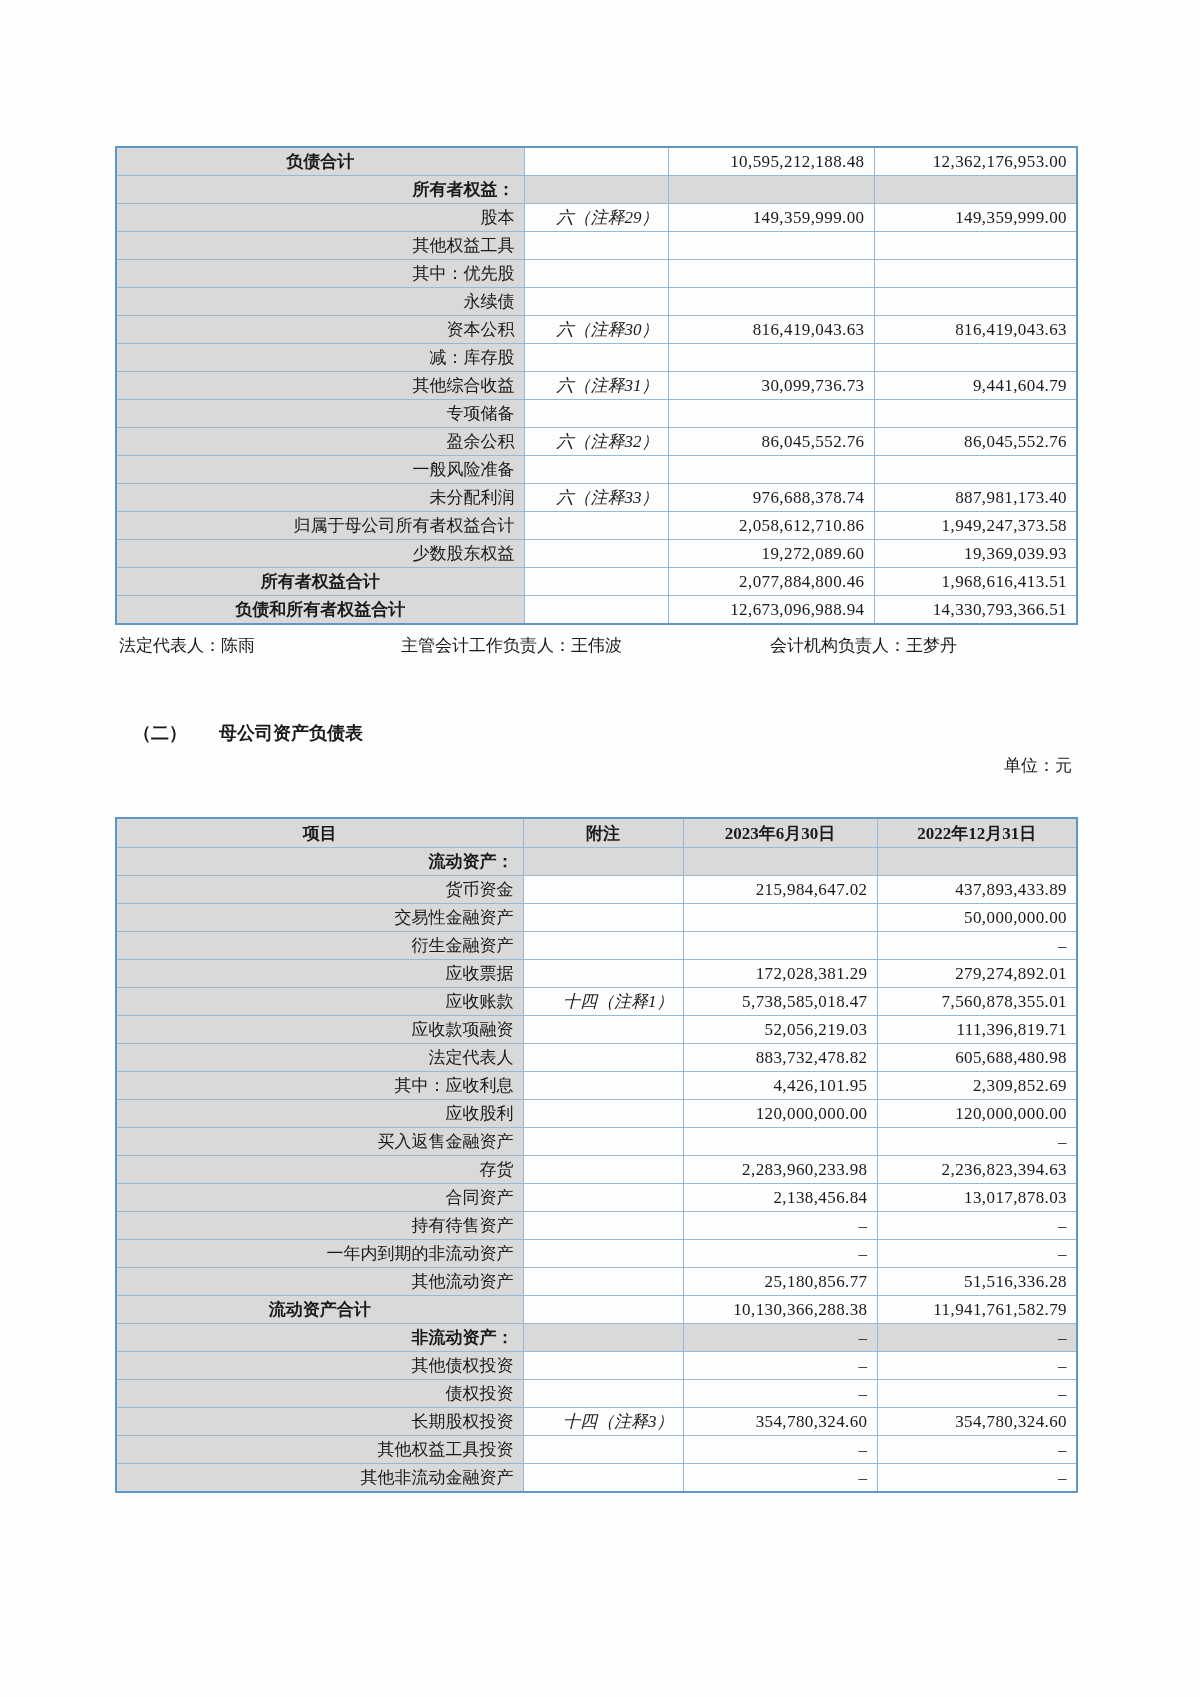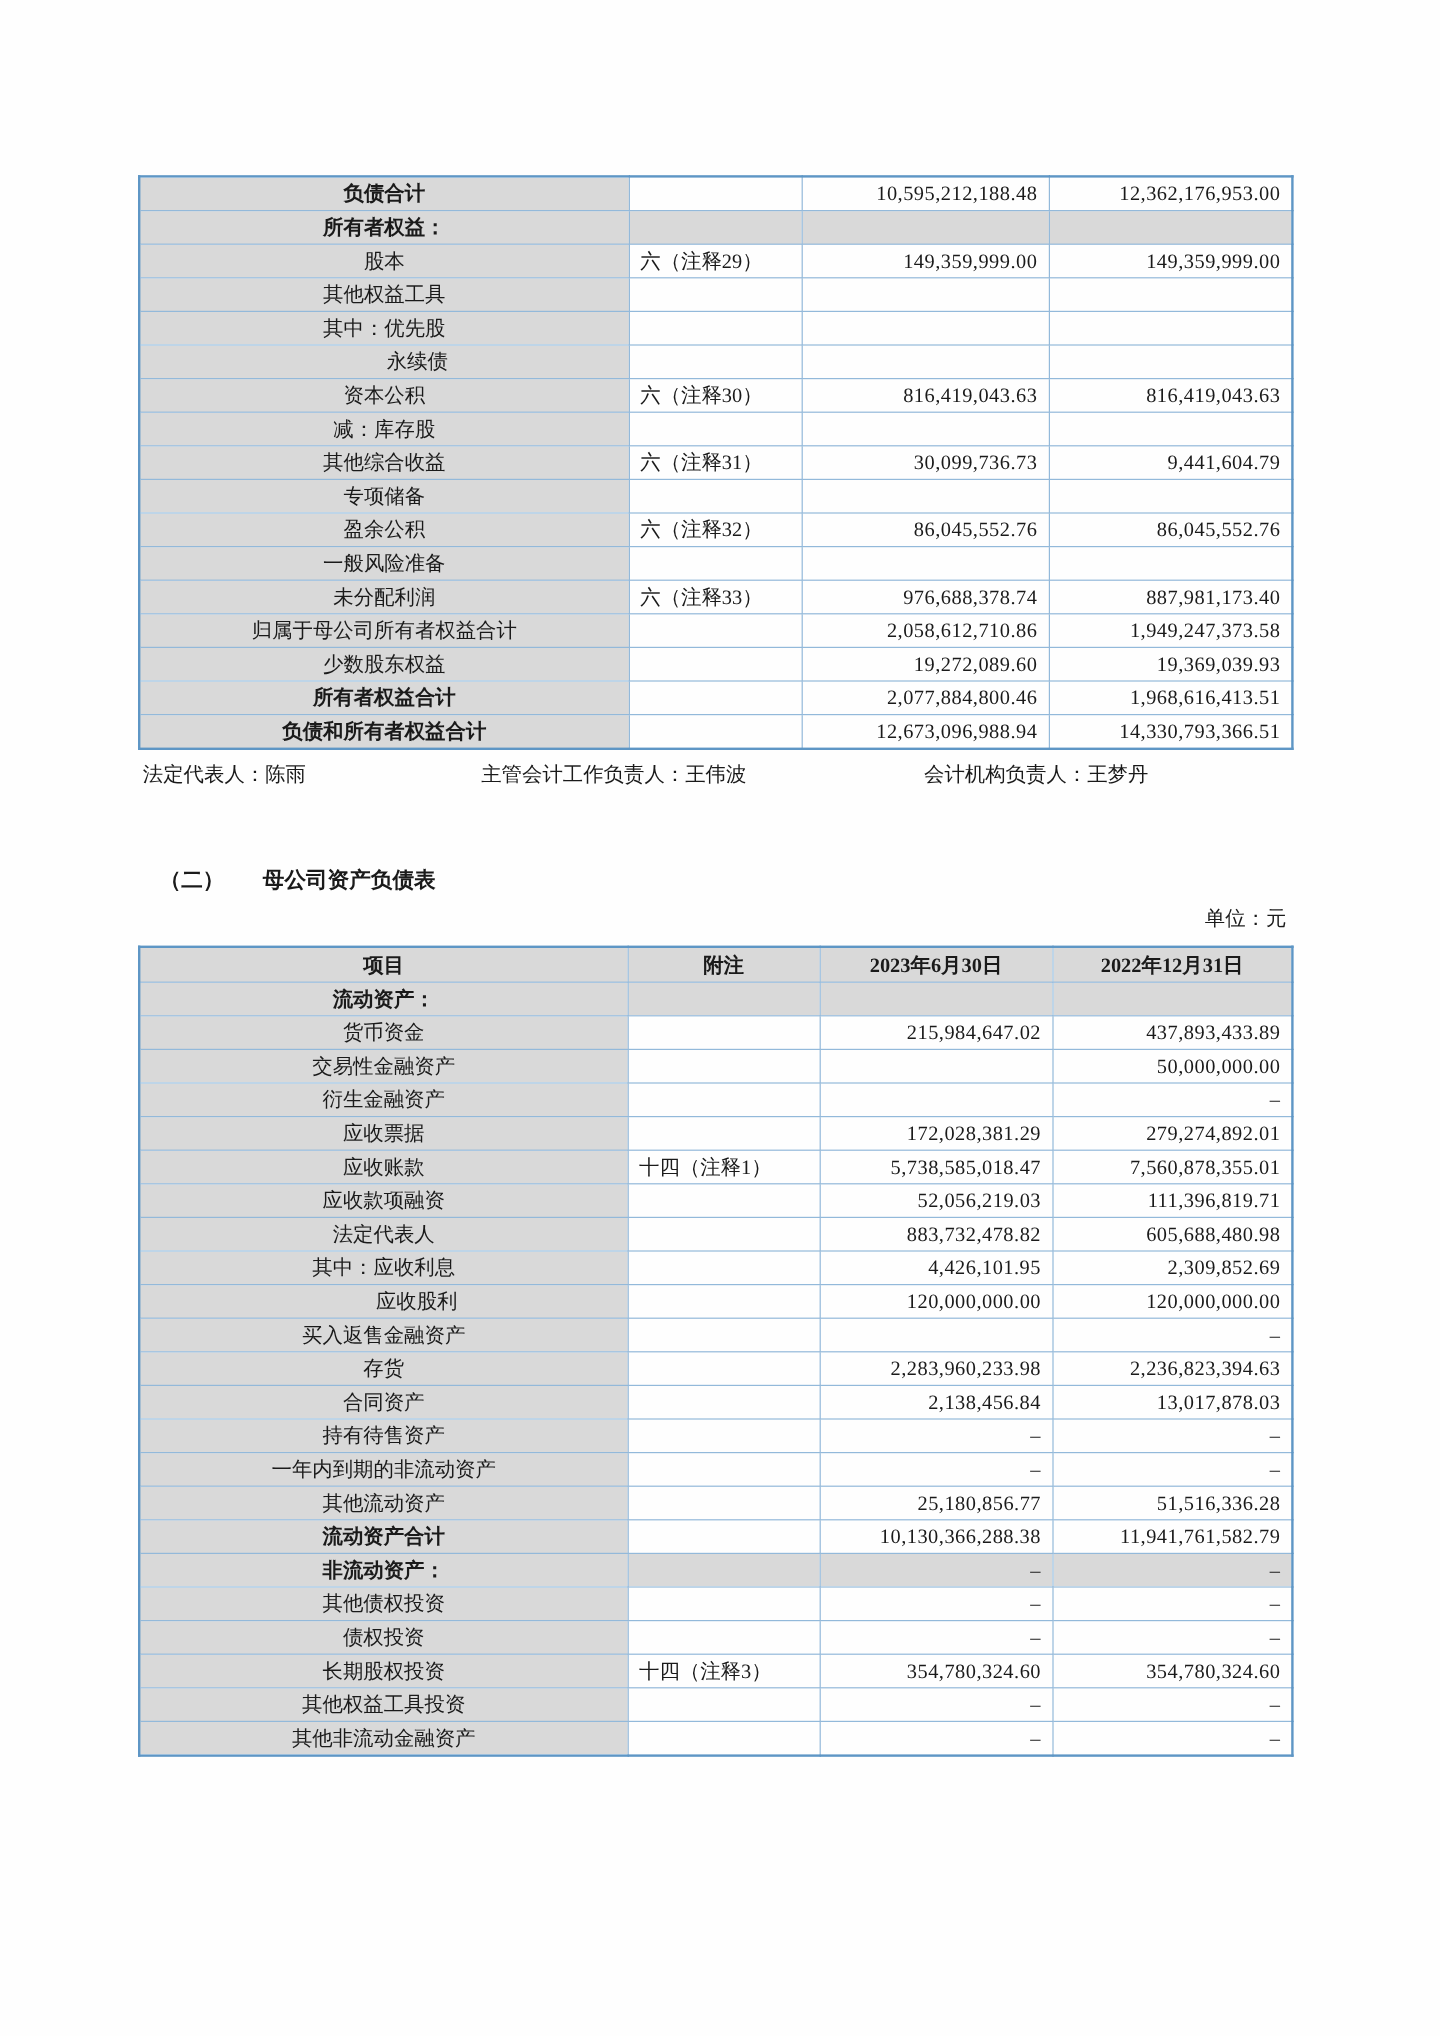--- a/index.html
+++ b/index.html
@@ -6,30 +6,30 @@
   .page {
     position:relative; width:1200px; height:1697px; background:#fefefe;
     font-family:"Liberation Serif","DejaVu Serif",serif; color:#1a1a1a;
   }
   table.bs {
     position:absolute; left:115px; width:961px;
     border-collapse:collapse; table-layout:fixed;
     border:2px solid #5e96c5;
   }
   #table1 { top:146px; }
-  #table2 { top:788px;padding-left:19px; }
+  #table2 { top:817px;padding-left:19px; }
   .bs td, .bs th {
     border:1px solid #93b9da; height:27px; padding:0 9px;
     font-size:17px; line-height:27px; overflow:hidden; white-space:nowrap;
   }
   .bs th {
     background:#d9d9d9; font-weight:bold; text-align:center; height:28px;
   }
-  .c-label { background:#d9d9d9; text-align:center; }
-  .c-note  { text-align:left; }
+  .c-label { background:#d9d9d9; text-align:right; }
+  .c-note  { text-align:right;font-style:italic; }
   .c-val   { text-align:right; letter-spacing:0.4px; }
   tr.section td { background:#d9d9d9; }
   tr.section .c-label { font-weight:bold; }
   tr.total .c-label { font-weight:bold; text-align:center; }
   tr.indent .c-label { padding-left:64px; }
   .sig-row { position:absolute; left:115px; top:634px; width:961px; height:26px; font-size:17px; }
   .sig-item { position:absolute; top:0; white-space:nowrap; }
   .sig-1 { left:4px; } .sig-2 { left:274px;margin-left:12px; } .sig-3 { left:655px; }
   .heading { position:absolute; left:133px; top:721px; font-size:18px; font-weight:bold; white-space:nowrap; }
   .heading .hd-title { margin-left:32px; }

